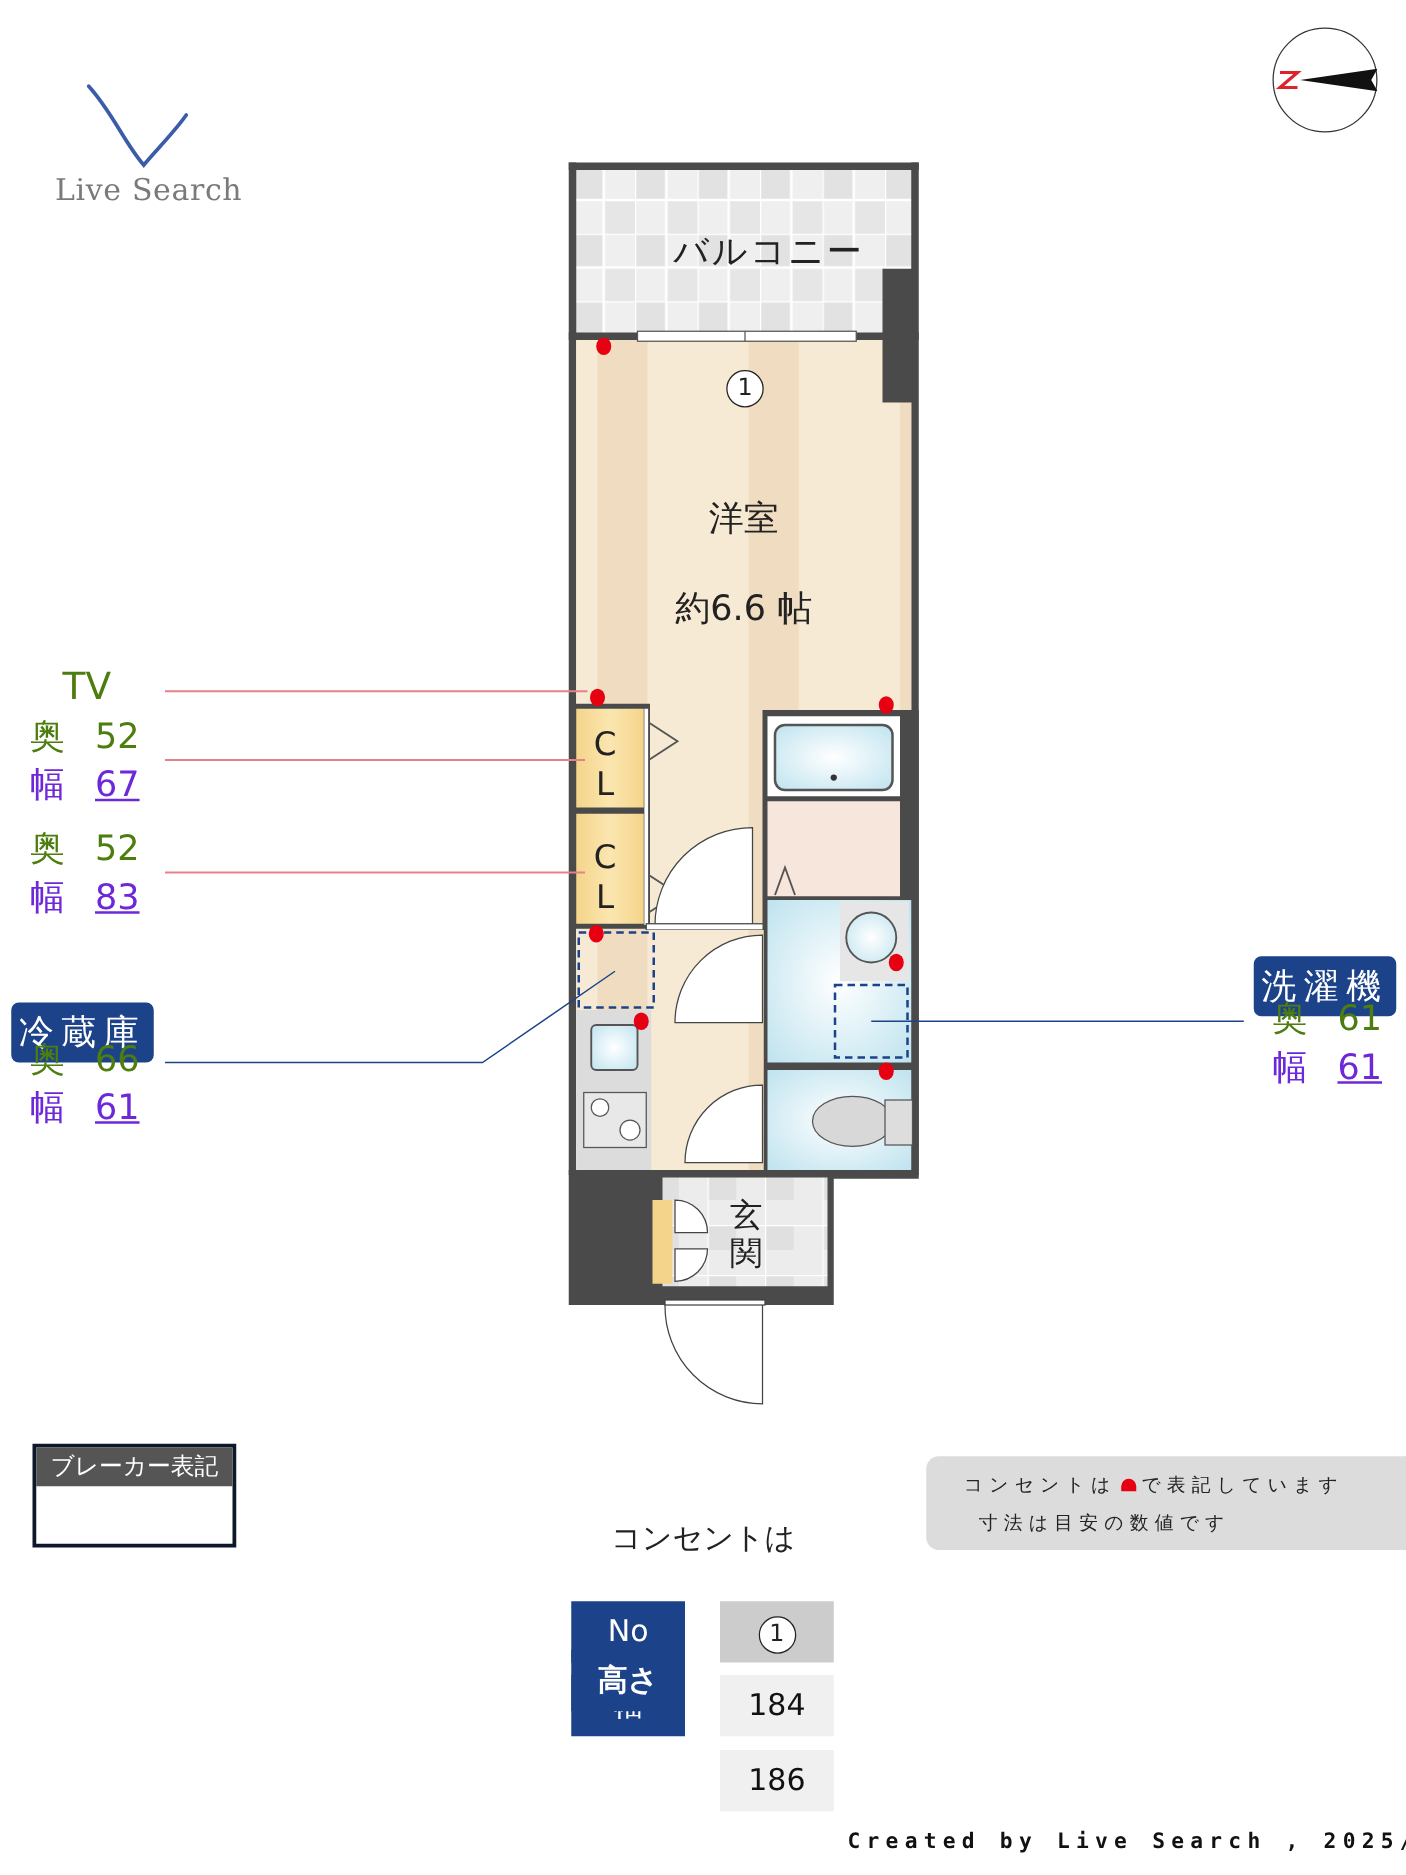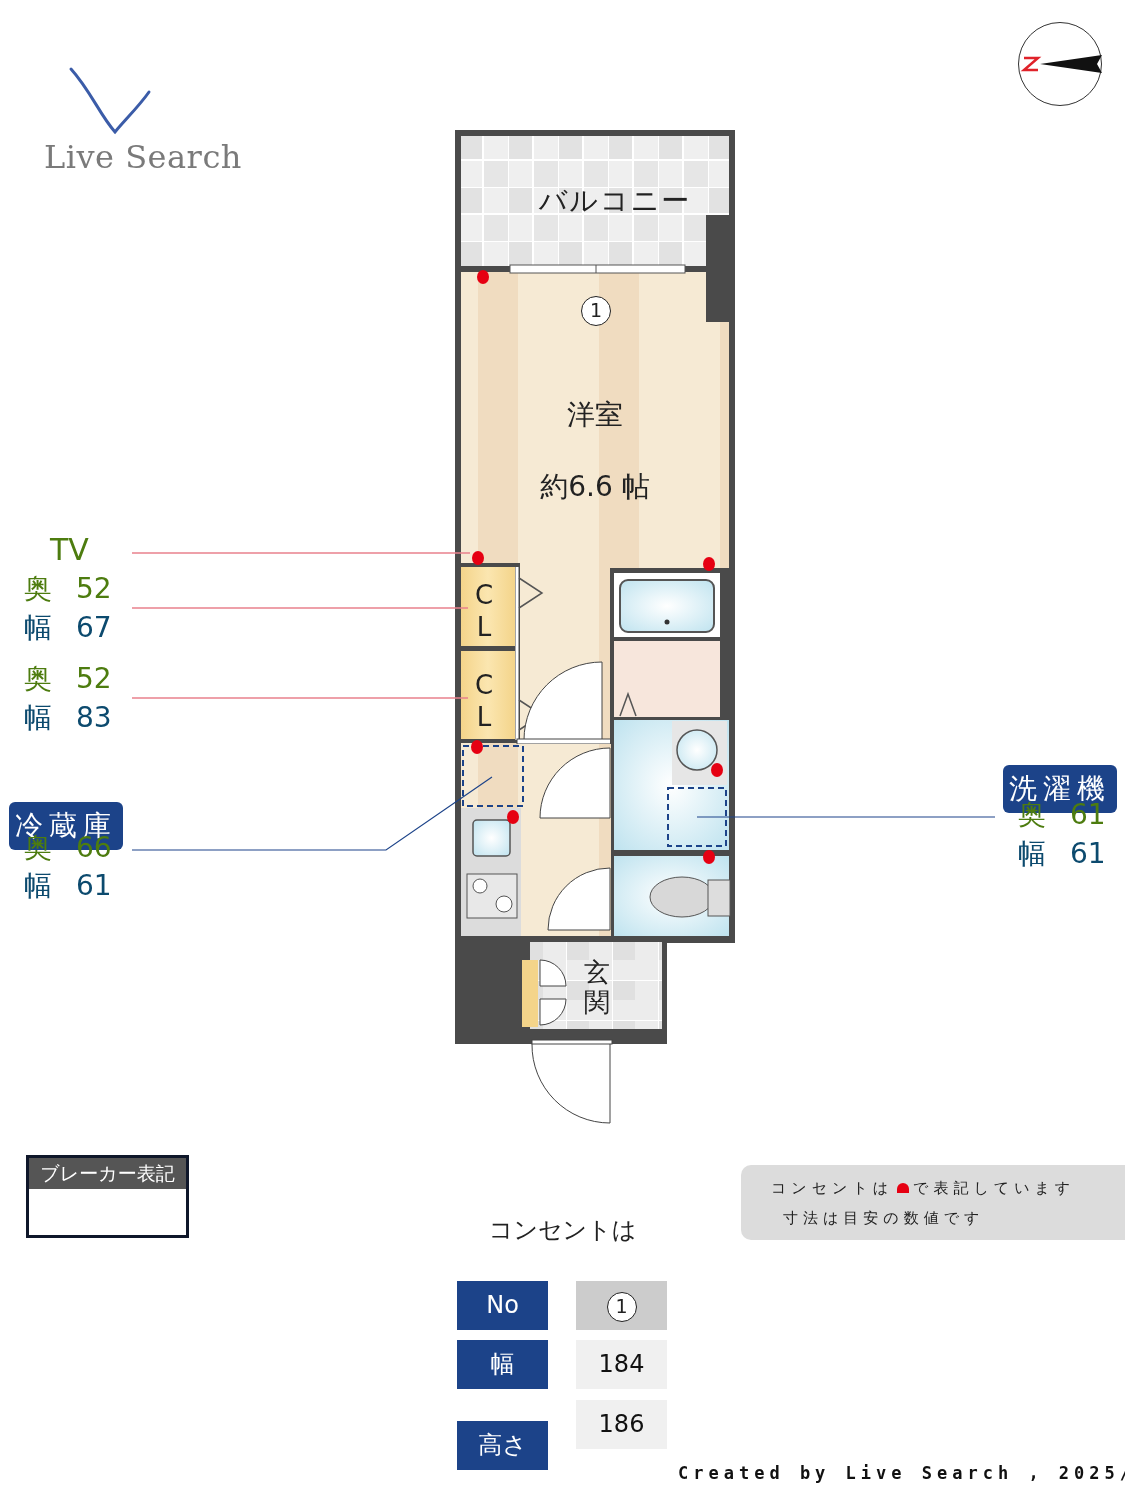--- a/index.html
+++ b/index.html
@@ -1,21 +1,21 @@
 <!DOCTYPE html>
 <html><head>
 <meta charset="utf-8">
 <style>
   html,body{margin:0;padding:0;background:#ffffff;}
   body{width:1125px;height:1500px;position:relative;overflow:hidden;font-family:"DejaVu Sans",sans-serif;}
   .abs{position:absolute;}
-  .logo-text{left:44px;top:138px;font-family:"DejaVu Serif",serif;font-size:32px;color:#7a7a7a;letter-spacing:0.5px;}
+  .logo-text{left:44px;top:138px;font-family:"DejaVu Serif",serif;font-size:24px;color:#7a7a7a;letter-spacing:0.5px;}
   .compass{left:1018px;top:22px;width:84px;height:84px;border:1.5px solid #333;border-radius:50%;box-sizing:border-box;}
   .lbl-red{color:#4d7c0f;}
-  .lbl-blue{color:#0c4a6e;}
+  .lbl-blue{color:#6d28d9;text-decoration:underline;}
   .dim-row{font-size:28px;line-height:28px;white-space:nowrap;}
   .dim-row .k{display:inline-block;width:52px;text-align:left;}
   .badge{background:#1c4389;color:#fff;border-radius:6px;font-size:28px;letter-spacing:6px;text-align:center;margin-top:27px;}
   .breaker{left:26px;top:1155px;width:163px;height:83px;border:3px solid #0f172a;box-sizing:border-box;}
   .breaker .hd{height:31px;background:#555;color:#fff;font-size:19px;text-align:center;line-height:31px;}
   .breaker .val{height:51px;color:#ff1a1a;font-size:30px;text-align:center;line-height:51px;}
   .note{left:741px;top:1165px;width:406px;height:75px;background:#dcdcdc;border-radius:10px;font-size:15px;letter-spacing:5px;color:#222;}
   .note .l1{position:absolute;left:30px;top:14px;}
   .note .l2{position:absolute;left:30px;top:44px;margin-left:12px;}
   .curtain-title{left:440px;top:1214px;width:245px;text-align:center;font-size:24px;color:#222;}
@@ -199,16 +199,16 @@
   <div class="l2">寸法は目安の数値です</div>
 </div>
 
 <div class="abs curtain-title">コンセントは</div>
 <div class="abs ct-key" style="left:457px;top:1281px;">No</div>
 <div class="abs ct-val" style="left:576px;top:1281px;background:#cccccc;">
   <span class="circled" style="display:inline-block;margin-top:9px;line-height:27px;">1</span>
 </div>
 <div class="abs ct-key" style="left:457px;top:1340px;">幅</div>
 <div class="abs ct-val" style="left:576px;top:1340px;background:#f0f0f0;">184</div>
-<div class="abs ct-key" style="left:457px;top:1421px;">高さ</div>
+<div class="abs ct-key" style="left:457px;top:1320px;font-weight:bold;">高さ</div>
 <div class="abs ct-val" style="left:576px;top:1400px;background:#f0f0f0;">186</div>
 
 <div class="abs footer">Created by Live Search , 2025/5</div>
 
 </body></html>

